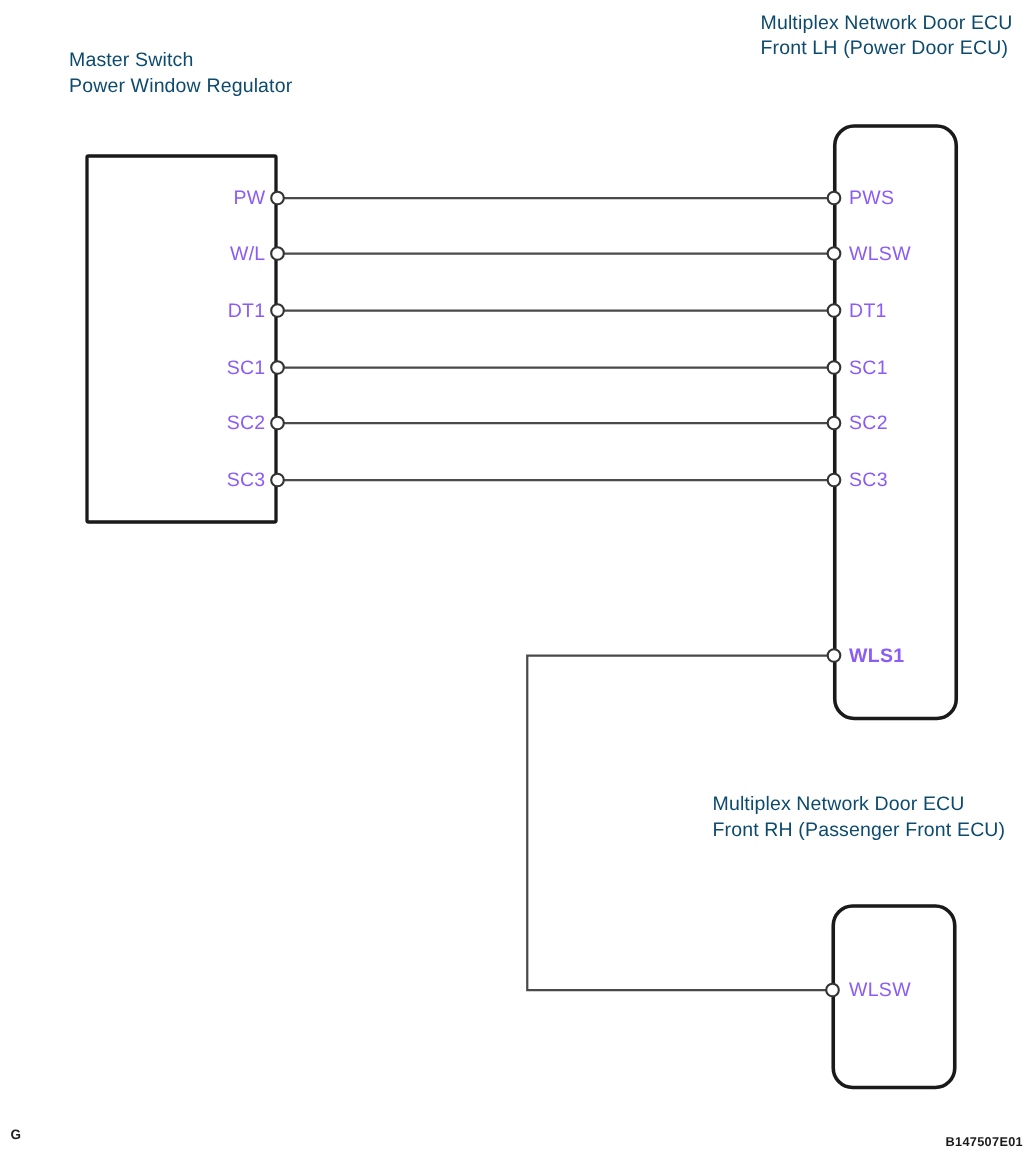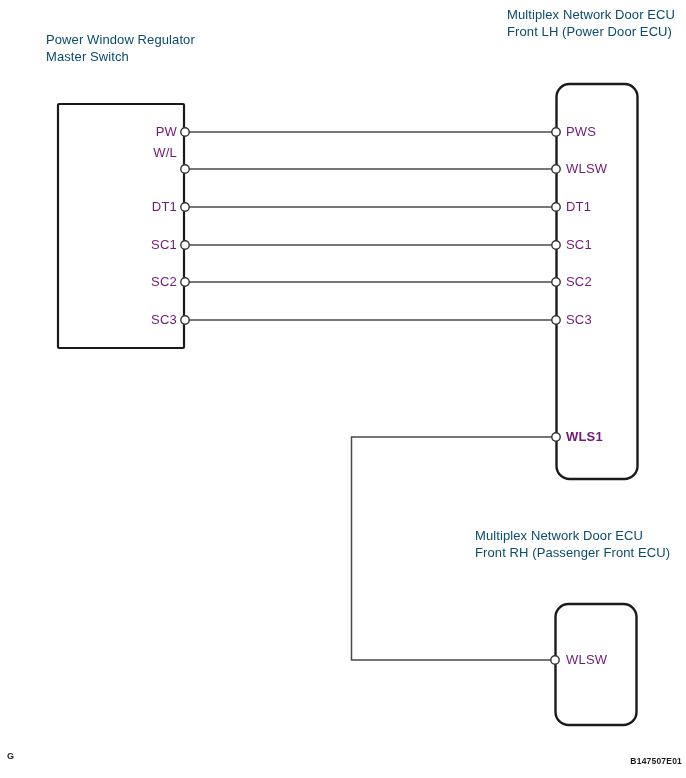--- a/index.html
+++ b/index.html
@@ -9,21 +9,21 @@
     background:#ffffff;
     font-family:"Liberation Sans", sans-serif;
     color:#111111;
     overflow:hidden;
   }
   .page svg{position:absolute;left:0;top:0;}
   .label{
     position:absolute;
     font-size:13px;
     line-height:16px;
-    color:#701a75;
+    color:#8b5cf6;
     letter-spacing:0.2px;
     white-space:nowrap;
   }
   .block-title{
     position:absolute;
     font-size:13px;
     line-height:17px;
     color:#0c4a6e;
     letter-spacing:0.1px;
     white-space:nowrap;
@@ -86,36 +86,36 @@
       <circle cx="556" cy="245" r="4.2"></circle>
       <circle cx="556" cy="282" r="4.2"></circle>
       <circle cx="556" cy="320" r="4.2"></circle>
       <circle cx="556" cy="437" r="4.2"></circle>
 
       <circle cx="555" cy="660" r="4.2"></circle>
     </g>
   </svg>
 
   <div class="block-title" style="left:46px;top:31px;">
+    <div>Master Switch</div>
     <div>Power Window Regulator</div>
-    <div>Master Switch</div>
   </div>
 
   <div class="block-title" style="left:507px;top:6px;">
     <div>Multiplex Network Door ECU</div>
     <div>Front LH (Power Door ECU)</div>
   </div>
 
   <div class="block-title" style="left:475px;top:527px;">
     <div>Multiplex Network Door ECU</div>
     <div>Front RH (Passenger Front ECU)</div>
   </div>
 
   <div class="label pin-left" style="top:124px;">PW</div>
-  <div class="label pin-left" style="top:145px;">W/L</div>
+  <div class="label pin-left" style="top:161px;">W/L</div>
   <div class="label pin-left" style="top:199px;">DT1</div>
   <div class="label pin-left" style="top:237px;">SC1</div>
   <div class="label pin-left" style="top:274px;">SC2</div>
   <div class="label pin-left" style="top:312px;">SC3</div>
 
   <div class="label pin-right" style="top:124px;">PWS</div>
   <div class="label pin-right" style="top:161px;">WLSW</div>
   <div class="label pin-right" style="top:199px;">DT1</div>
   <div class="label pin-right" style="top:237px;">SC1</div>
   <div class="label pin-right" style="top:274px;">SC2</div>

